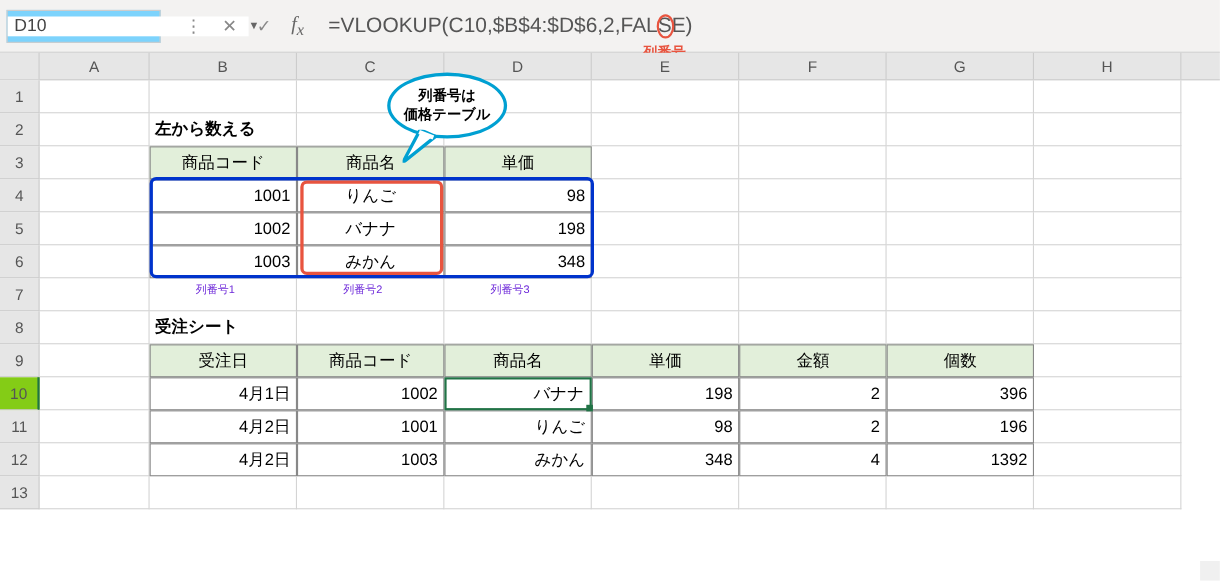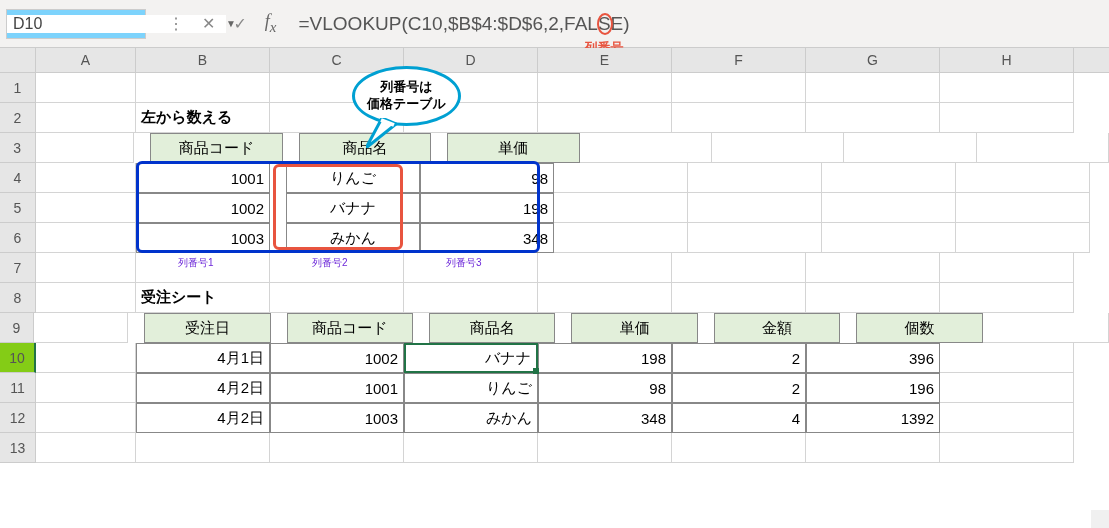--- a/index.html
+++ b/index.html
@@ -21,21 +21,21 @@
 .sheet { position: relative; }
 .col-headers { display: flex; background: #e6e6e6; border-bottom: 1px solid #ccc; }
 .corner { width: 36px; height: 24px; border-right: 1px solid #ccc; background: #e6e6e6; }
 .col-h { height: 24px; border-right: 1px solid #ccc; display: flex; align-items: center; justify-content: center; color: #555; font-size: 14px; }
 .row { display: flex; }
 .row-h { width: 36px; border-right: 1px solid #ccc; border-bottom: 1px solid #ccc; display: flex; align-items: center; justify-content: center; background: #e6e6e6; color: #555; font-size: 14px; }
 .row-h.sel { background: #84cc16; border-right: 2px solid #217346; }
 .cell { border-right: 1px solid #d4d4d4; border-bottom: 1px solid #d4d4d4; display: flex; align-items: center; padding: 0 5px; font-size: 15px; overflow: visible; white-space: nowrap; }
 .h30 { height: 30px; }
 .al-l { justify-content: flex-start; }
-.al-c { justify-content: center; margin-left: 16px; }
+.al-c { justify-content: center; }
 .al-r { justify-content: flex-end; }
 .bold { font-weight: bold; }
 .hdr-g { background: #e2efda; border: 1px solid #888 !important; }
 .bd-t { border: 1px solid #888 !important; }
 .active-cell { border: 2px solid #217346 !important; position: relative; }
 .active-cell::after { content: ""; position: absolute; right: -3px; bottom: -3px; width: 6px; height: 6px; background: #217346; }
 
 
 .wA { width: 100px; } .wB { width: 134px; } .wC { width: 134px; } .wD { width: 134px; }
 .wE { width: 134px; } .wF { width: 134px; } .wG { width: 134px; } .wH { width: 134px; }

